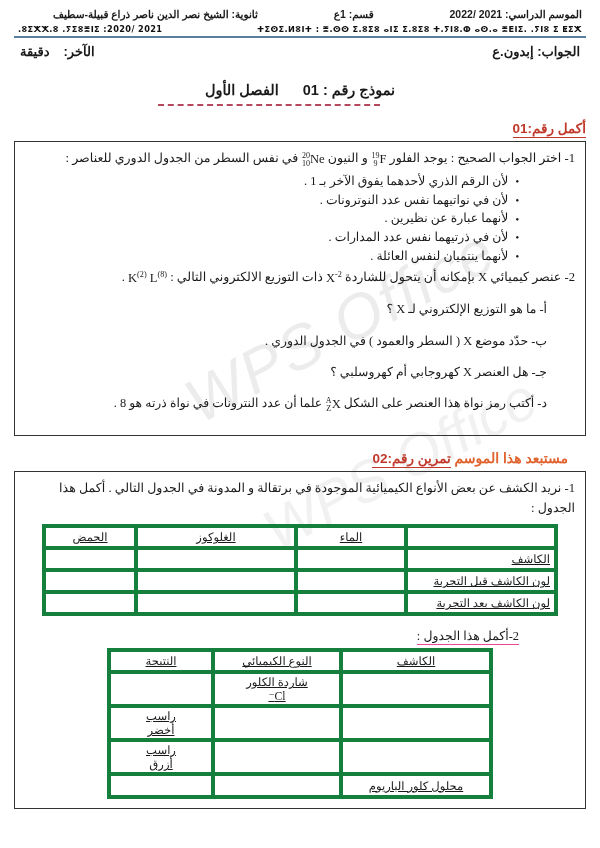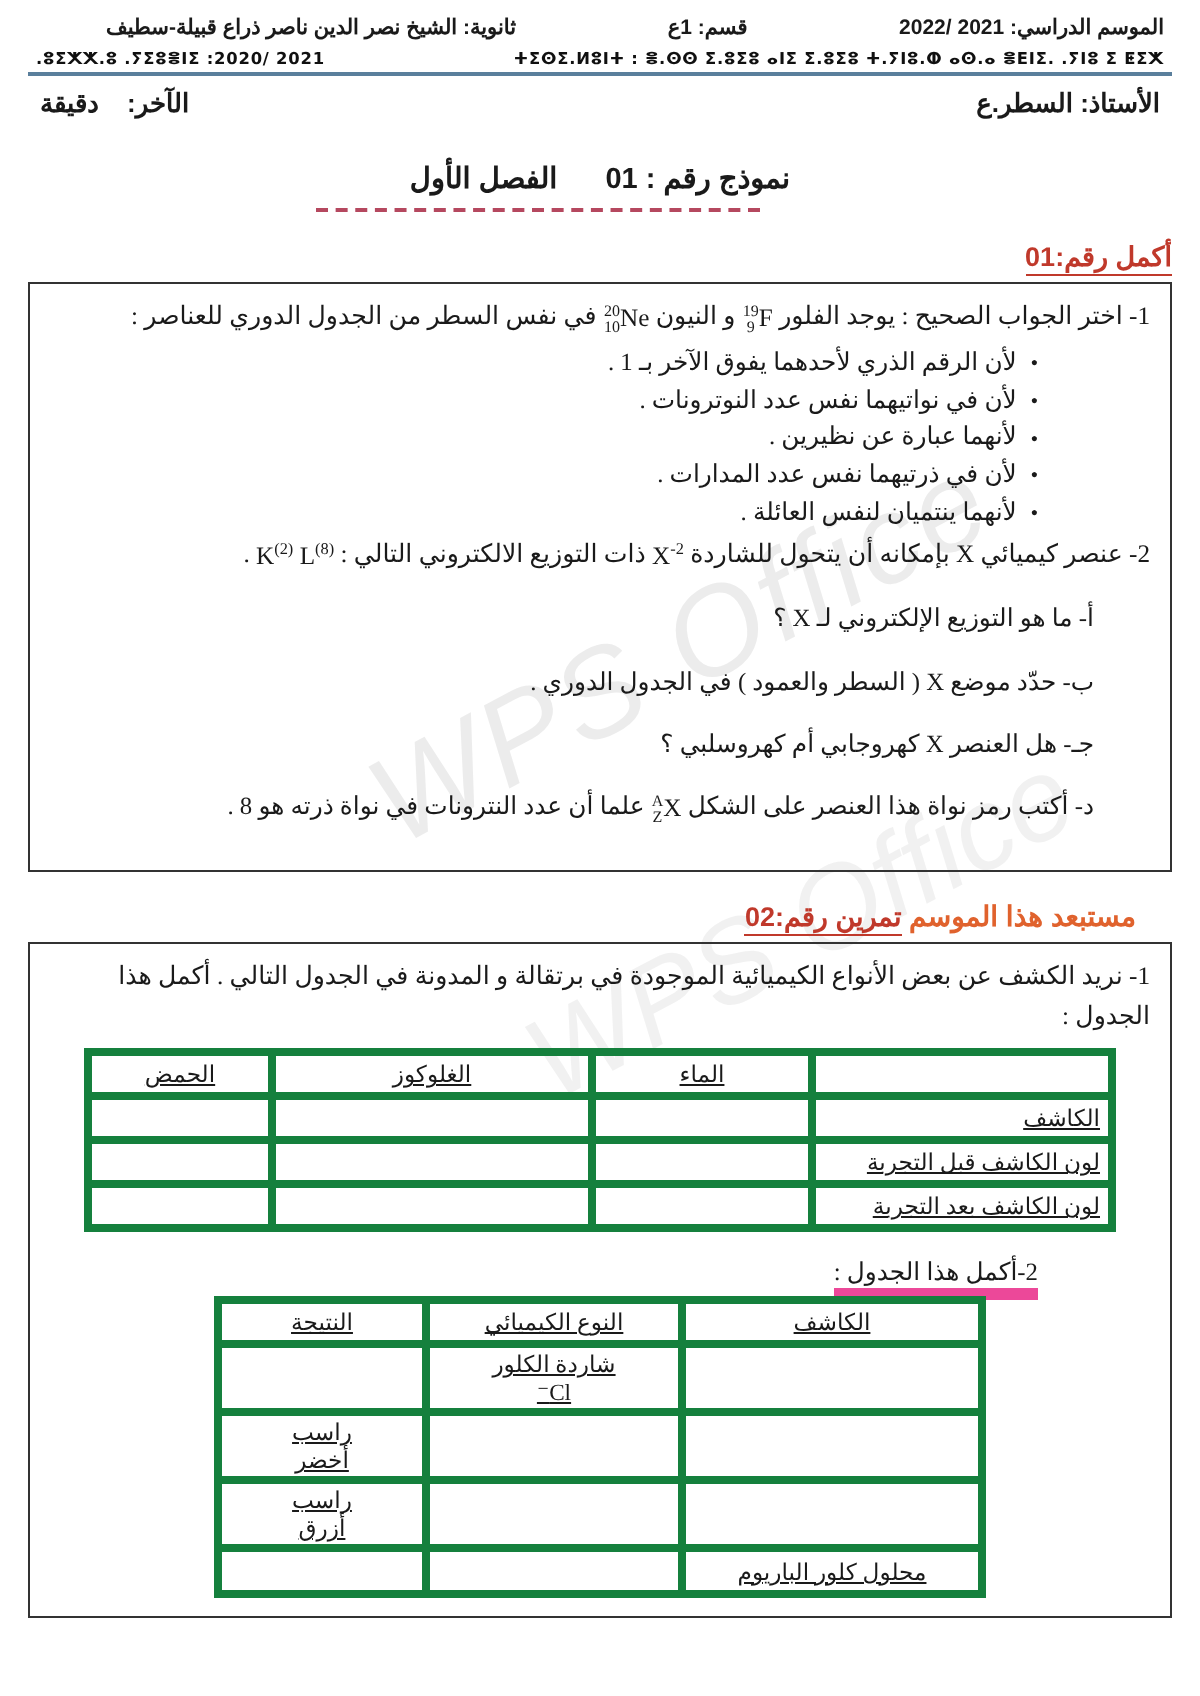--- a/index.html
+++ b/index.html
@@ -248,21 +248,21 @@
   table.t2 col.c-kashif { width: 150px; }
   table.t2 col.c-type { width: 128px; }
   table.t2 col.c-res { width: 104px; }
   table.t2 td { height: 17px; margin-top: 43px; }
 
   .q2-label {
     font-size: 12.4px;
     text-align: right;
     margin: 12px 56px 0 0;
   }
-  .q2-label .ul { border-bottom: 6px solid #ec4899; padding-bottom: 1px; }
+  .q2-label .ul { border-bottom: 1px solid #ec4899; padding-bottom: 1px; }
 
   
   .footer {
     margin-top: 42px;
     text-align: center;
     font-family: "Liberation Sans", sans-serif;
     font-weight: bold;
     font-size: 13.5px;
     letter-spacing: 0.5px;
   }
@@ -284,21 +284,21 @@
     </div>
 
     <div class="hdr-tifinagh">
       <div class="ltr">ⵜⵉⵙⵉ.ⵍⵓⵏⵜ : ⴻ.ⵙⵙ ⵉ.ⵓⵉⵓ ⴰⵏⵉ ⵉ.ⵓⵉⵓ ⵜ.ⵢⵏⵓ.ⵀ ⴰⵙ.ⴰ ⴻⴹⵏⵉ. .ⵢⵏⵓ ⵉ ⵟⵉⵅ</div>
       <div class="ltr">.ⵓⵉⵅⵅ.ⵓ .ⵢⵉⵓⴻⵏⵉ :2020/ 2021</div>
     </div>
 
     <hr class="hdr-rule">
 
     <div class="hdr-row2">
-      <div>الأستاذ: السطر.ع</div>
+      <div>الجواب: إبدون.ع</div>
       <div class="dur">
         <span class="lbl">الآخر:</span><span>دقيقة</span>
       </div>
     </div>
 
     <div class="title-block">
       <div class="title-line">
         <span class="seg">نموذج رقم : 01</span>
         <span class="seg">الفصل الأول</span>
       </div>

